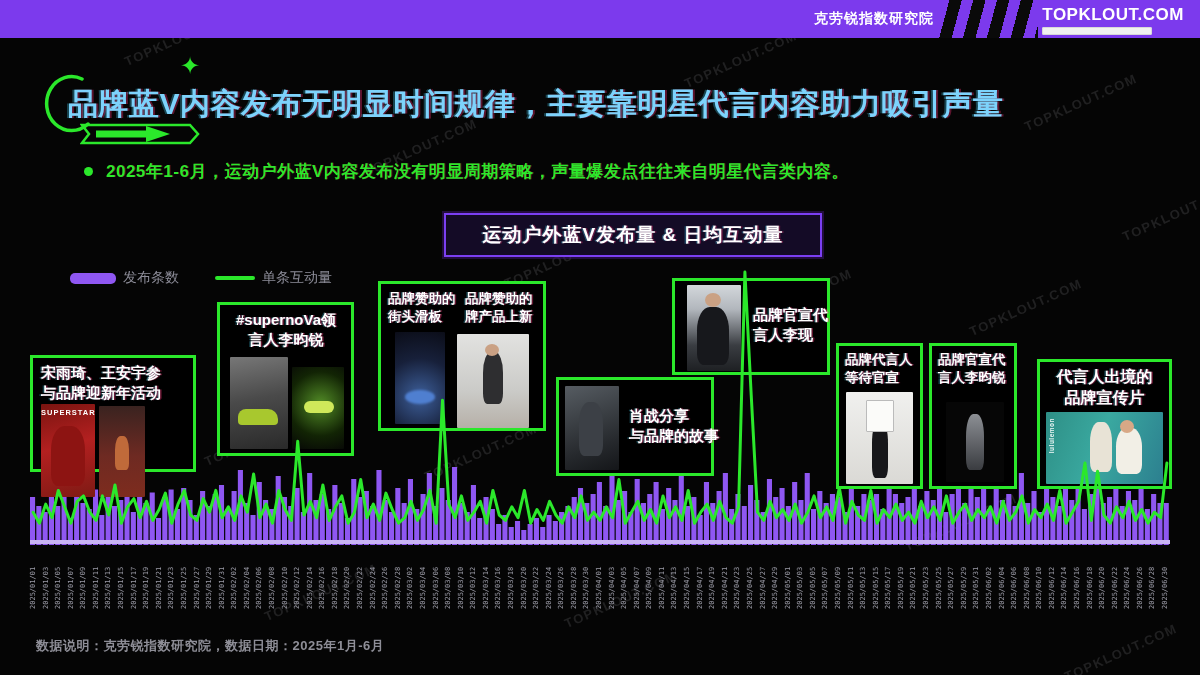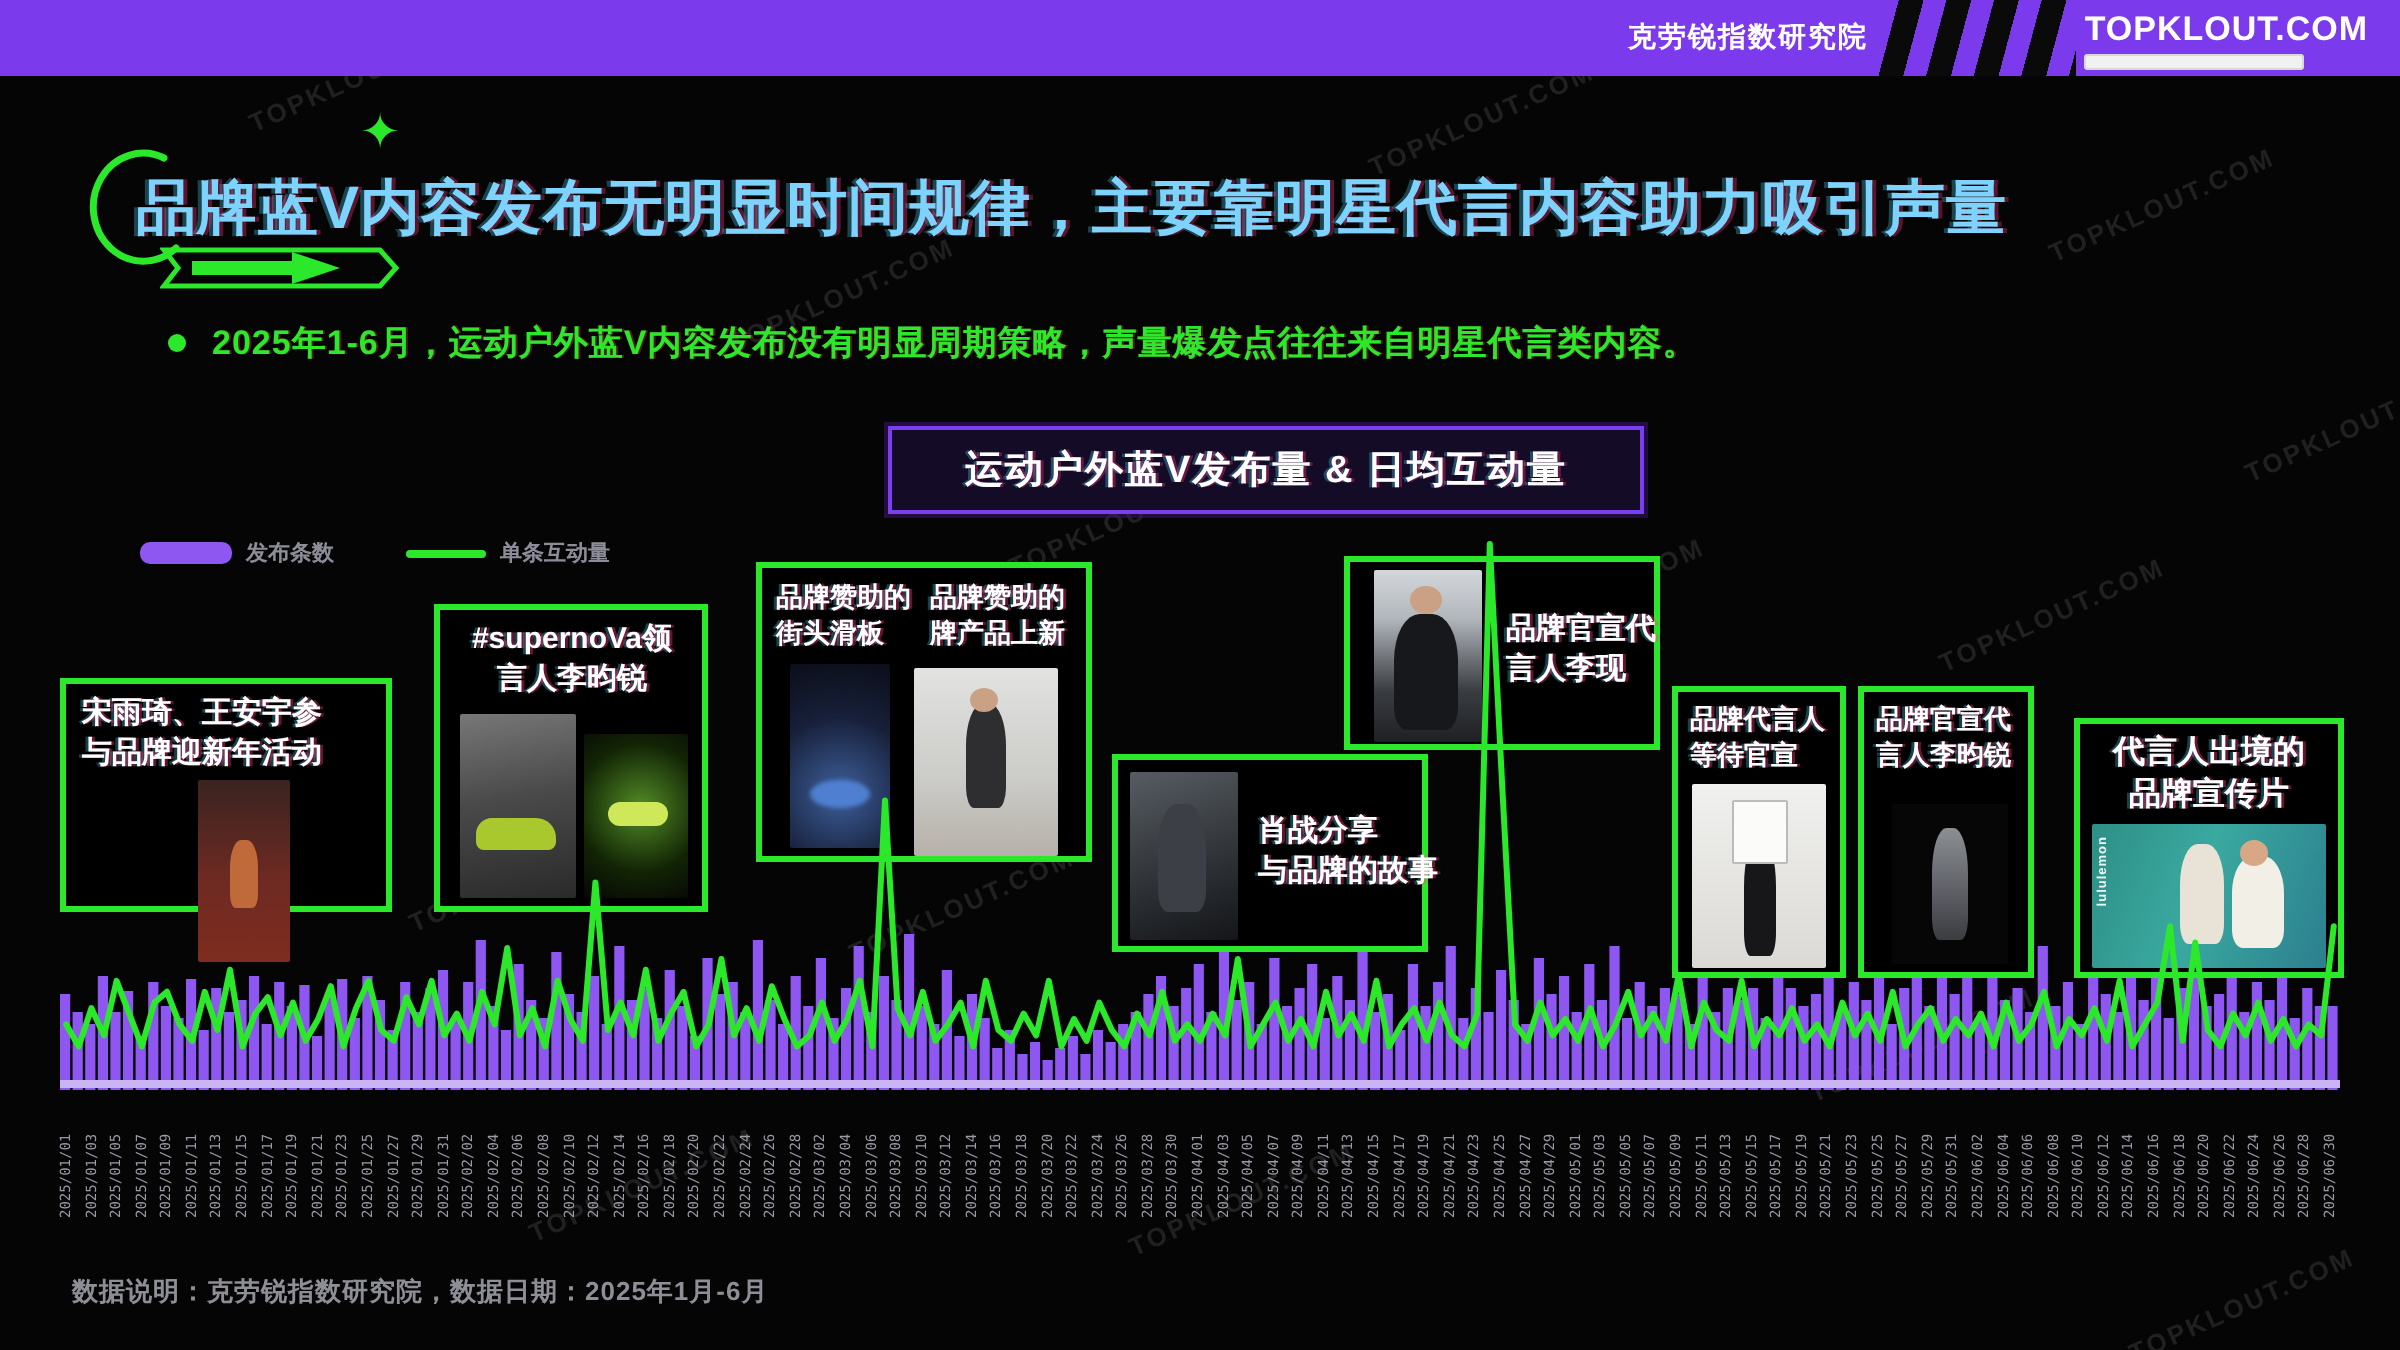--- a/index.html
+++ b/index.html
@@ -30,21 +30,21 @@
                text-shadow:1px 0 0 rgba(255,60,60,.35);}
   
   .chart-title-box{position:absolute;left:424px;top:213px;width:374px;height:40px;z-index:3;
       border:2px solid #7b3ff2;background:#140b26;display:flex;align-items:center;justify-content:center;
       box-shadow:0 0 0 2px rgba(60,20,110,.55);margin-left:20px;}
   .chart-title-box span{color:#fff;font-size:19px;font-weight:800;letter-spacing:1px;
       text-shadow:1.5px 0 0 rgba(255,50,120,.35),-1.5px 0 0 rgba(70,220,255,.3);}
   
   .legend{position:absolute;left:70px;top:269px;display:flex;align-items:center;z-index:3;}
   .sw-bar{width:46px;height:11px;border-radius:5px;background:#8f57f2;margin-right:7px;}
-  .legend .lbl{color:#8d8d99;font-size:11px;font-weight:bold;margin-right:36px;}
+  .legend .lbl{color:#8d8d99;font-size:14px;font-weight:normal;margin-right:36px;}
   .sw-line{width:40px;height:4px;border-radius:2px;background:#2be82b;margin-right:7px;}
   
   .bars-layer{position:absolute;left:30px;top:260px;z-index:1;}
   .line-layer{position:absolute;left:30px;top:260px;z-index:5;pointer-events:none;}
   .baseline{position:absolute;left:30px;top:540px;width:1140px;height:4px;background:#c9b4f4;z-index:2;}
   #x-axis{position:absolute;left:30px;top:549px;width:1140px;height:60px;display:flex;
           justify-content:space-between;z-index:2;}
   .xl{writing-mode:vertical-rl;transform:rotate(180deg);font-size:7px;line-height:1;
       color:#9c9ca8;font-family:"DejaVu Sans Mono","Liberation Mono",monospace;}
   
@@ -390,24 +390,28 @@
       <span class="xl">2025/06/16</span>
       <span class="xl">2025/06/18</span>
       <span class="xl">2025/06/20</span>
       <span class="xl">2025/06/22</span>
       <span class="xl">2025/06/24</span>
       <span class="xl">2025/06/26</span>
       <span class="xl">2025/06/28</span>
       <span class="xl">2025/06/30</span>
     </div>
 
-  <div class="callout" style="left:30px;top:339px;width:166px;height:117px">
+  <div class="callout" style="left:30px;top:355px;width:166px;height:117px">
     <div class="c-title" style="left:8px;top:5px">
       <div>宋雨琦、王安宇参</div>
       <div>与品牌迎新年活动</div>
+    </div>
+    <div class="thumb" style="left:8px;top:46px;width:54px;height:93px;background:linear-gradient(165deg,#7a1410,#b32020 45%,#7e1a14)">
+      <span class="t-superstar-label">SUPERSTAR</span>
+      <div class="fig" style="left:10px;top:22px;width:34px;height:60px;background:#8d1412"></div>
     </div>
     <div class="thumb" style="left:66px;top:48px;width:46px;height:91px;background:linear-gradient(180deg,#3a2320,#6e2a22 55%,#7e2c1e)">
       <div class="fig" style="left:16px;top:30px;width:14px;height:34px;background:#c06a3a"></div>
     </div>
   </div>
 
   <div class="callout" style="left:217px;top:302px;width:137px;height:154px">
     <div class="c-title" style="left:10px;top:5px;text-align:center;width:112px">
       <div>#supernoVa领</div>
       <div>言人李昀锐</div>

